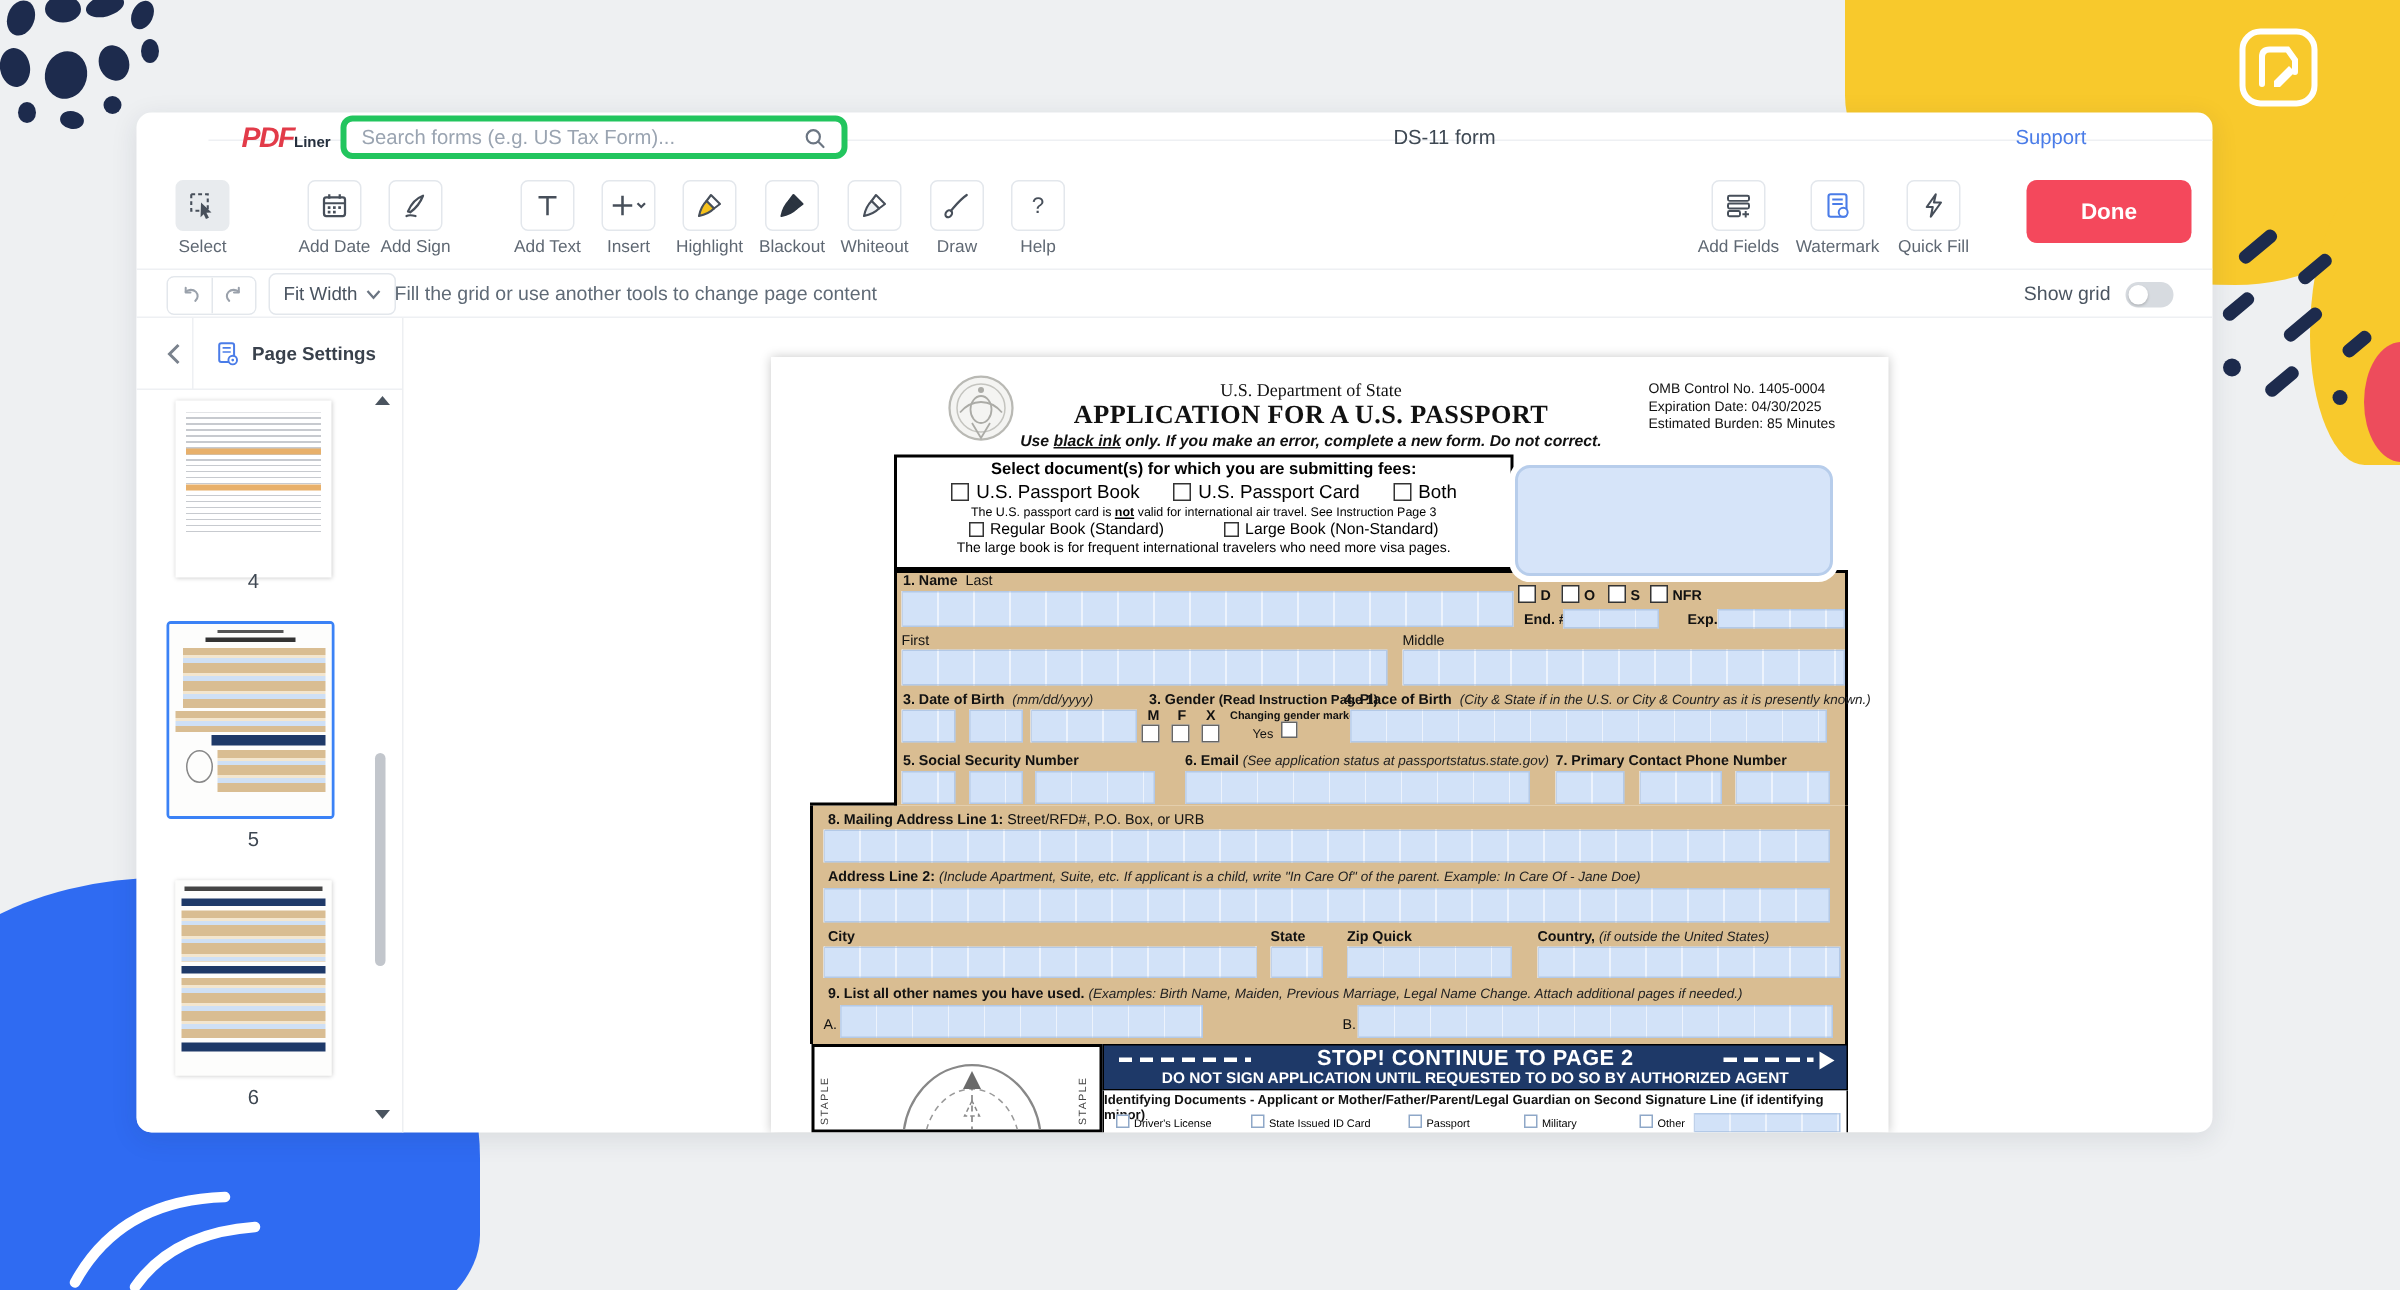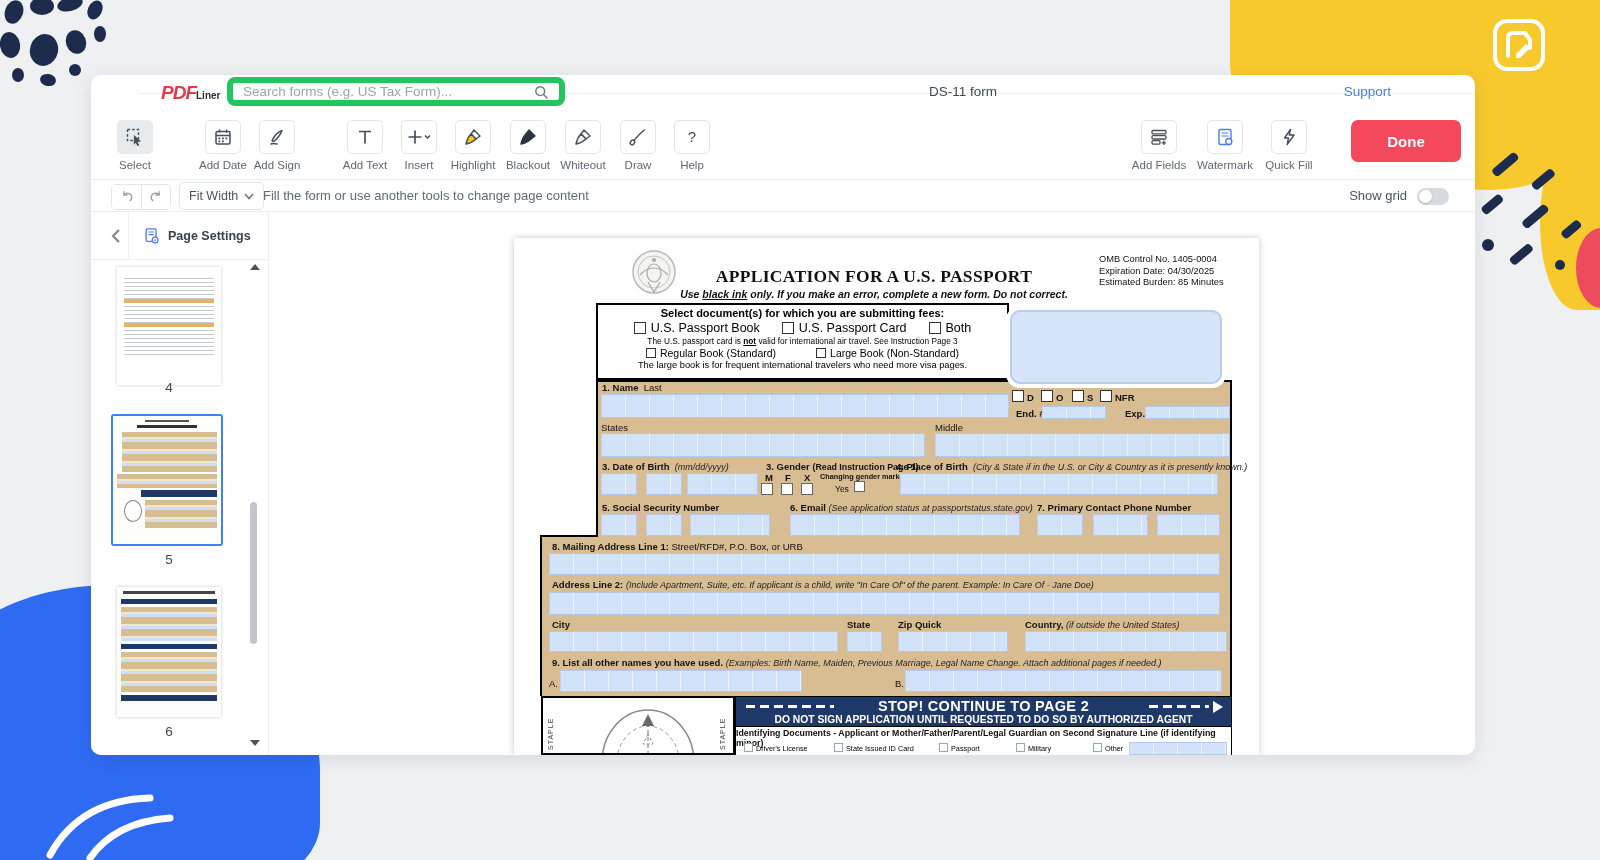--- a/index.html
+++ b/index.html
@@ -21,21 +21,21 @@
   
   .window { position:absolute; left:91px; top:75px; width:1384px; height:680px;
     background:#fff; border-radius:10px; z-index:2; overflow:hidden;
     box-shadow:0 4px 18px rgba(25,35,60,.10); }
 
   
   .hdr { position:absolute; left:0; top:0; width:100%; height:19px; border-bottom:1px solid #eef0f3;margin-left:48px; }
   .logo { position:absolute; left:22px; top:7px; cursor:pointer; }
   .logo .pdf { font-size:19px; font-weight:bold; font-style:italic; color:#e23b49; letter-spacing:-1px; }
   .logo .liner { font-size:10px; font-weight:bold; color:#252f3d; }
-  .search { position:absolute; left:88px; top:2px; width:338px; height:29px; border:6px solid #22c55e;
+  .search { position:absolute; left:88px; top:2px; width:338px; height:29px; border:4px solid #22c55e;
     border-radius:8px; background:#fff; display:flex; align-items:center; padding:0 10px; }
   .search input { border:none; outline:none; flex:1; font-size:13.5px; color:#3c4654;
     font-family:"Liberation Sans",sans-serif; }
   .search input::placeholder { color:#9aa4b1; }
   .doc-title { position:absolute; left:824px; top:9px; transform:translateX(-50%);
     font-size:13.5px; color:#3e4853; }
   .support { position:absolute; right:132px; top:9px; font-size:13.5px; color:#4a7ce8; cursor:pointer; }
 
   
   .tbar { position:absolute; left:0; top:33px; width:100%; height:72px; border-bottom:1px solid #eef0f3; }
@@ -312,21 +312,21 @@
           <path d="M14,3.5 L14,7.5 L10,7.5" fill="none" stroke="#9aa1ab" stroke-width="1.7" stroke-linecap="round" stroke-linejoin="round"></path>
         </svg>
       </div>
     </div>
     <div class="fitw">
       <span>Fit Width</span>
       <svg width="10" height="7" viewBox="0 0 10 7">
         <polyline points="1,1 5,5.5 9,1" fill="none" stroke="#6b7582" stroke-width="1.5"></polyline>
       </svg>
     </div>
-    <div class="hint">Fill the form or use another tools to change page content</div>
+    <div class="hint">Fill the grid or use another tools to change page content</div>
     <div class="showgrid">Show grid</div>
     <div class="toggle">
         <div class="knob"></div>
       </div>
   </div>
 
   <div class="side">
     <div class="side-hdr">
       <div class="back-chv">
         <svg width="10" height="14" viewBox="0 0 10 14">
@@ -386,20 +386,21 @@
   <div class="doc">
 
     <svg class="abs" style="left:114px;top:10px;" width="52" height="50">
       <circle cx="26" cy="24" r="21" fill="#f4f4f2" stroke="#b9b9b4" stroke-width="1.5"></circle>
       <circle cx="26" cy="24" r="16" fill="none" stroke="#c4c4bf" stroke-width="1"></circle>
       <ellipse cx="26" cy="25" rx="7" ry="9" fill="none" stroke="#ababa6" stroke-width="1.2"></ellipse>
       <path d="M12,27 Q18,20 26,20 Q34,20 40,27" fill="none" stroke="#ababa6" stroke-width="1.2"></path>
       <path d="M20,34 L26,44 L32,34" fill="none" stroke="#ababa6" stroke-width="1.2"></path>
       <circle cx="26" cy="12" r="2" fill="#ababa6"></circle>
     </svg>
+    <div class="abs serif" style="left:150px;top:15px;width:420px;text-align:center;font-size:12px;color:#111;">U.S. Department of State</div>
     <div class="abs serif" style="left:130px;top:28px;width:460px;text-align:center;font-size:17.5px;font-weight:bold;letter-spacing:.3px;color:#111;">APPLICATION FOR A U.S. PASSPORT</div>
     <div class="abs" style="left:100px;top:50px;width:520px;text-align:center;font-size:10.5px;font-weight:bold;font-style:italic;color:#111;">
       <span>Use </span><span style="text-decoration:underline;">black ink</span><span> only. If you make an error, complete a new form. Do not correct.</span>
     </div>
     <div class="abs" style="left:585px;top:16px;width:155px;font-size:9.3px;line-height:11.5px;color:#111;">
       <div>OMB Control No. 1405-0004</div>
       <div>Expiration Date: 04/30/2025</div>
       <div>Estimated Burden: 85 Minutes</div>
     </div>
 
@@ -448,21 +449,21 @@
     <div class="flabel" style="left:542px;top:154px;">O</div>
     <span class="cbx" style="left:558px;top:152px;"></span>
     <div class="flabel" style="left:573px;top:154px;">S</div>
     <span class="cbx" style="left:586px;top:152px;"></span>
     <div class="flabel" style="left:601px;top:154px;">NFR</div>
     <div class="flabel" style="left:502px;top:170px;">End. #</div>
     <div class="field" style="left:528px;top:168px;width:64px;height:13px;"></div>
     <div class="flabel" style="left:611px;top:170px;">Exp.</div>
     <div class="field" style="left:631px;top:168px;width:85px;height:13px;"></div>
 
-    <div class="flabel" style="left:87px;top:184px;font-weight:normal;">States</div>
+    <div class="flabel" style="left:87px;top:184px;font-weight:normal;">First</div>
     <div class="field" style="left:87px;top:195px;width:324px;height:24px;"></div>
     <div class="flabel" style="left:421px;top:184px;font-weight:normal;">Middle</div>
     <div class="field" style="left:421px;top:195px;width:295px;height:24px;"></div>
 
     <div class="flabel" style="left:88px;top:223px;"><span>3.  Date of Birth</span>&nbsp;&nbsp;<span class="fhint">(mm/dd/yyyy)</span></div>
     <div class="field" style="left:87px;top:235px;width:36px;height:22px;"></div>
     <div class="field" style="left:132px;top:235px;width:36px;height:22px;"></div>
     <div class="field" style="left:173px;top:235px;width:71px;height:22px;"></div>
 
     <div class="flabel" style="left:252px;top:223px;"><span>3.  Gender</span>&nbsp;<span style="font-size:8.8px;">(Read Instruction Page 1)</span></div>

